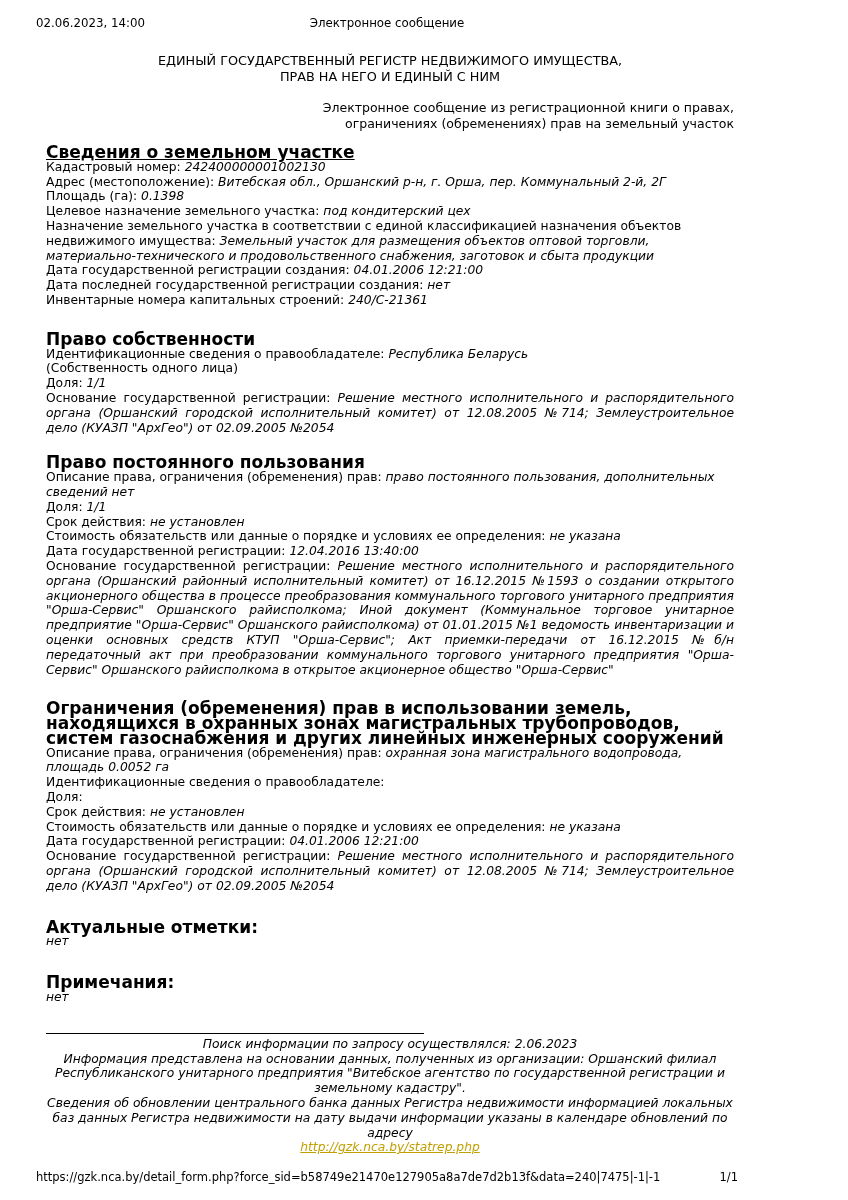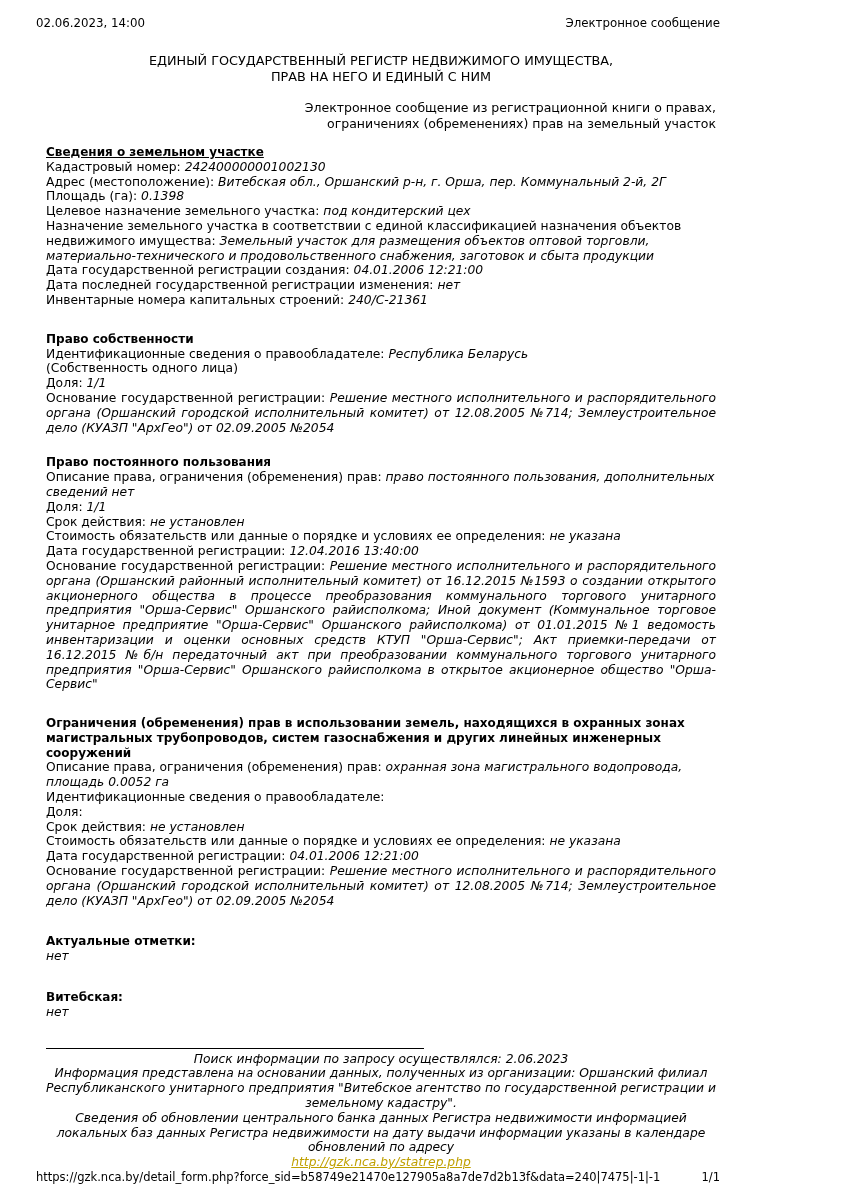--- a/index.html
+++ b/index.html
@@ -1,45 +1,45 @@
 <!DOCTYPE html>
 <html><head>
 <meta charset="utf-8">
 <style>
   html,body { margin:0; padding:0; background:#ffffff; }
   body {
     width:848px; height:1200px;
     font-family:"DejaVu Sans", sans-serif;
     color:#000;
   }
-  .page { position:relative; width:756px; height:1200px; overflow:hidden; background:#fff; }
+  .page { position:relative; width:756px; height:1200px; overflow:hidden; background:#fff;padding-left:18px; }
 
   
   .print-header { position:absolute; top:16px; left:36px; right:36px; font-size:11.8px; }
   .print-header .ph-left { position:absolute; left:0; top:0; }
-  .print-header .ph-center { display:block; text-align:right; }
+  .print-header .ph-center { display:block; text-align:center; }
   .print-footer { position:absolute; bottom:16px; left:36px; right:36px; font-size:11.5px; }
   .print-footer .pf-left { position:absolute; left:0; bottom:0; }
   .print-footer .pf-right { position:absolute; right:0; bottom:0; }
 
   
   .content { position:absolute; top:40px; left:46px; right:40px; font-size:12.3px; line-height:14.8px;margin-top:10px; }
   .doc-title { text-align:center; padding-top:3px; font-size:12.8px; line-height:16px; }
   .doc-subtitle { text-align:right; margin-top:15px; font-size:12.5px; line-height:15.5px; }
 
   section { display:block; }
   .sec-land { margin-top:14px; }
   .sec-own { margin-top:24px; }
   .sec-perm { margin-top:20px; }
   .sec-restr { margin-top:24px; }
   .sec-marks { margin-top:26px; }
   .sec-notes { margin-top:26px; }
   .sec-info { margin-top:28px;text-align:center; }
 
-  h2 { font-size:12px; line-height:14.8px; font-weight:700; margin:0; padding:0; }
+  h2 { font-size:17px; line-height:14.8px; font-weight:700; margin:0; padding:0; }
   h2.underlined { text-decoration:underline; }
   .field { margin:0; padding:0; }
   .lbl { font-style:normal; }
   .val { font-style:italic; }
   .justify { text-align:justify; }
   .plain { font-style:normal; }
 
   .divider { width:378px; border-top:1px solid #000; margin:0 0 3px 0; }
   .info-block { font-style:italic; }
   .info-block p { margin:0; }
@@ -87,21 +87,21 @@
       </p>
       <p class="field">
         <span class="lbl">Назначение земельного участка в соответствии с единой классификацией назначения объектов недвижимого имущества:</span>
         <span class="val">Земельный участок для размещения объектов оптовой торговли, материально-технического и продовольственного снабжения, заготовок и сбыта продукции</span>
       </p>
       <p class="field">
         <span class="lbl">Дата государственной регистрации создания:</span>
         <span class="val">04.01.2006 12:21:00</span>
       </p>
       <p class="field">
-        <span class="lbl">Дата последней государственной регистрации изменения:</span>
+        <span class="lbl">Дата последней государственной регистрации создания:</span>
         <span class="val">нет</span>
       </p>
       <p class="field">
         <span class="lbl">Инвентарные номера капитальных строений:</span>
         <span class="val">240/С-21361</span>
       </p>
     </section>
 
     <section class="sec-own">
       <h2>Право собственности</h2>
@@ -179,21 +179,21 @@
         <span class="val">Решение местного исполнительного и распорядительного органа (Оршанский городской исполнительный комитет) от 12.08.2005 №714; Землеустроительное дело (КУАЗП "АрхГео") от 02.09.2005 №2054</span>
       </p>
     </section>
 
     <section class="sec-marks">
       <h2>Актуальные отметки:</h2>
       <p class="field"><span class="val">нет</span></p>
     </section>
 
     <section class="sec-notes">
-      <h2>Витебская:</h2>
+      <h2>Примечания:</h2>
       <p class="field"><span class="val">нет</span></p>
     </section>
 
     <section class="sec-info">
       <div class="divider"></div>
       <div class="info-block">
         <p>Поиск информации по запросу осуществлялся: 2.06.2023</p>
         <p>Информация представлена на основании данных, полученных из организации: Оршанский филиал Республиканского унитарного предприятия "Витебское агентство по государственной регистрации и земельному кадастру".</p>
         <p>Сведения об обновлении центрального банка данных Регистра недвижимости информацией локальных баз данных Регистра недвижимости на дату выдачи информации указаны в календаре обновлений по адресу</p>
         <p><a class="gold-link" href="#">http://gzk.nca.by/statrep.php</a></p>

